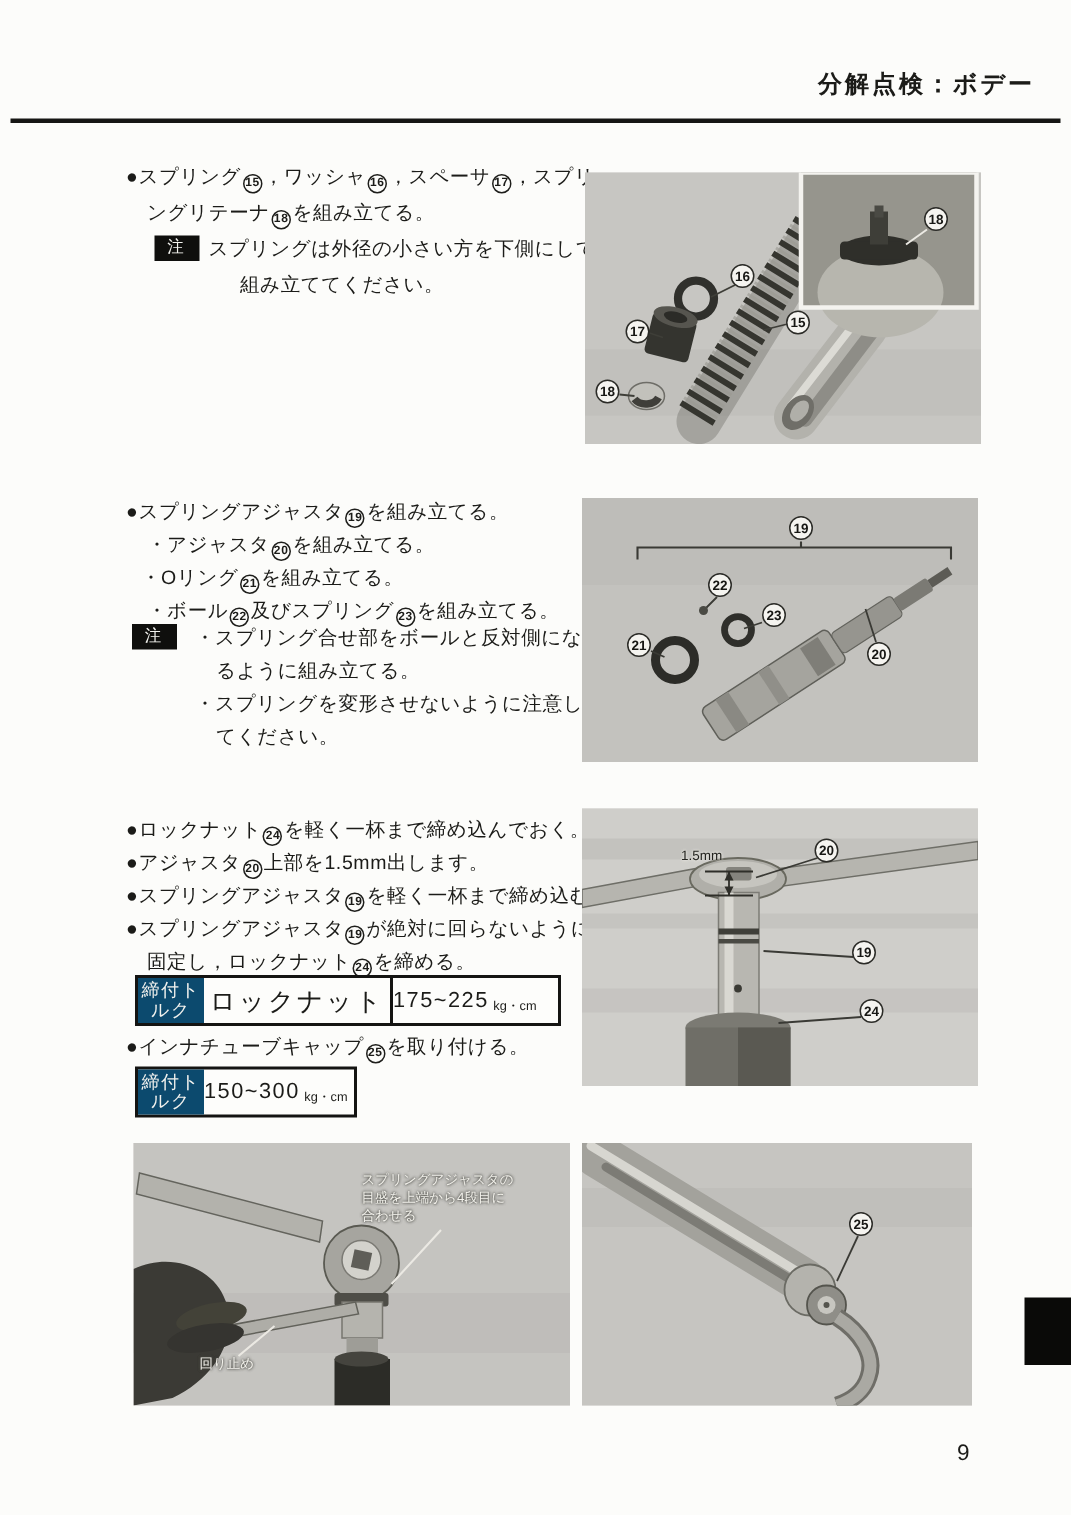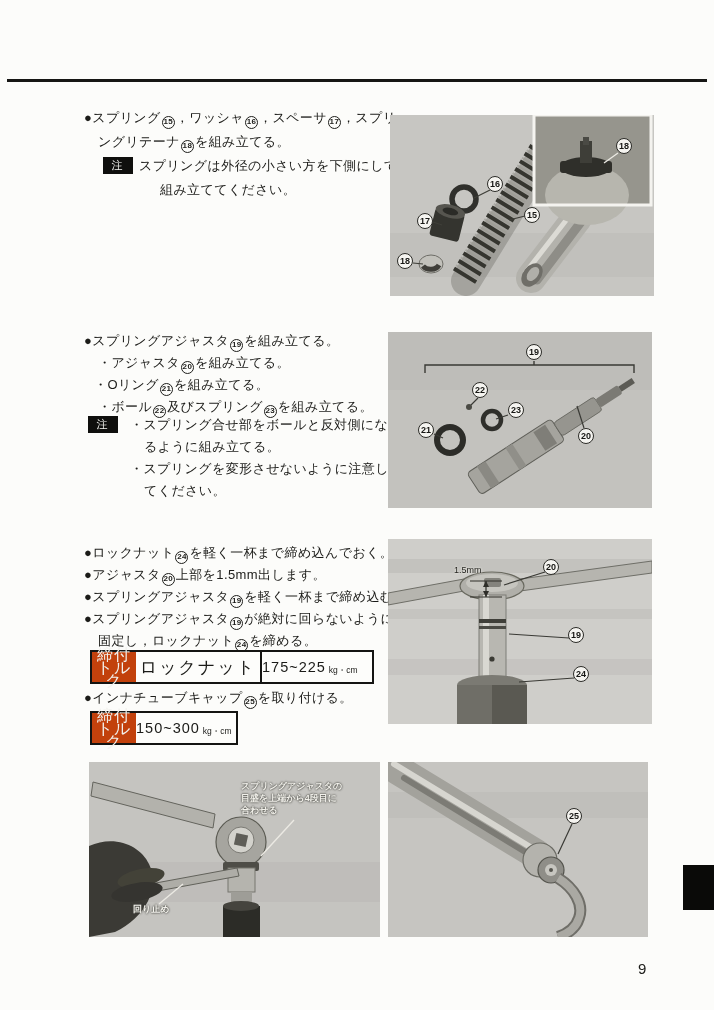--- a/index.html
+++ b/index.html
@@ -7,44 +7,45 @@
         font-family:"Liberation Sans","DejaVu Sans",sans-serif;color:#1b1b18;}
   .hdr{position:absolute;top:46px;right:24px;font-size:16px;font-weight:bold;letter-spacing:2px;}
   .rule{position:absolute;left:7px;top:79px;width:700px;height:3px;background:#161614;}
   .tline{position:absolute;font-size:13px;letter-spacing:.4px;white-space:nowrap;line-height:16px;}
   .circ{display:inline-flex;align-items:center;justify-content:center;width:13px;height:13px;
         border:1.2px solid #1e1e1b;border-radius:50%;font-size:8px;font-weight:700;
         margin:0 1px;vertical-align:-2px;box-sizing:border-box;}
   .badge{position:absolute;background:#0f0f0d;color:#f4f4f0;font-size:11px;line-height:17px;
          width:30px;text-align:center;letter-spacing:2px;}
   .ttable{position:absolute;display:flex;border:2px solid #141412;background:#fdfdfb;height:30px;box-sizing:content-box;}
-  .tlabel{width:44px;background:#c2410c;color:#f2f2ee;font-size:16px;line-height:13px;
+  .tlabel{width:44px;background:#0c4a6e;color:#f2f2ee;font-size:12px;line-height:13px;
           text-align:center;display:flex;align-items:center;justify-content:center;
           padding:0 2px;box-sizing:border-box;letter-spacing:1px;}
   .titem{display:flex;align-items:center;justify-content:center;border-right:2px solid #141412;
          font-size:17px;letter-spacing:2px;}
   .tvalue{display:flex;align-items:center;font-size:14.5px;letter-spacing:1px;}
   .unit{font-size:8.5px;letter-spacing:0;margin-left:3px;margin-top:7px;}
   .photo{position:absolute;background:#c7c6c2;}
   .photo svg{position:absolute;left:0;top:0;}
   .callout{position:absolute;width:16px;height:16px;border-radius:50%;background:#f5f4f0;
            border:1px solid #2b2b27;color:#171714;font-size:9px;font-weight:700;
            display:flex;align-items:center;justify-content:center;z-index:3;box-sizing:border-box;}
   .photoann{position:absolute;font-size:9px;line-height:12px;color:#f3f2ec;z-index:3;
-            text-shadow:0 0 2px #4a4a44,0 0 2px #4a4a44;white-space:nowrap;font-weight:bold;}
+            text-shadow:0 0 2px #4a4a44,0 0 2px #4a4a44;white-space:nowrap;}
   .dimlab{position:absolute;font-size:9px;color:#23231f;z-index:3;
           text-shadow:0 0 2px #e8e7e1,0 0 2px #e8e7e1;}
   .tab{position:absolute;left:683px;top:865px;width:31px;height:45px;background:#0a0a08;}
   .pnum{position:absolute;left:638px;top:960px;font-size:15px;letter-spacing:1px;}
 </style>
 </head>
 <body>
 
 <div class="page">
 
+  <div class="hdr">分解点検：ボデー</div>
   <div class="rule"></div>
 
   <div>
     <div class="tline" style="left:84px;top:110px">●スプリング<span class="circ">15</span>，ワッシャ<span class="circ">16</span>，スペーサ<span class="circ">17</span>，スプリ</div>
     <div class="tline" style="left:98px;top:134px">ングリテーナ<span class="circ">18</span>を組み立てる。</div>
     <div class="badge" style="left:103px;top:157px">注</div>
     <div class="tline" style="left:139px;top:158px">スプリングは外径の小さい方を下側にして</div>
     <div class="tline" style="left:160px;top:182px">組み立ててください。</div>
   </div>
 

